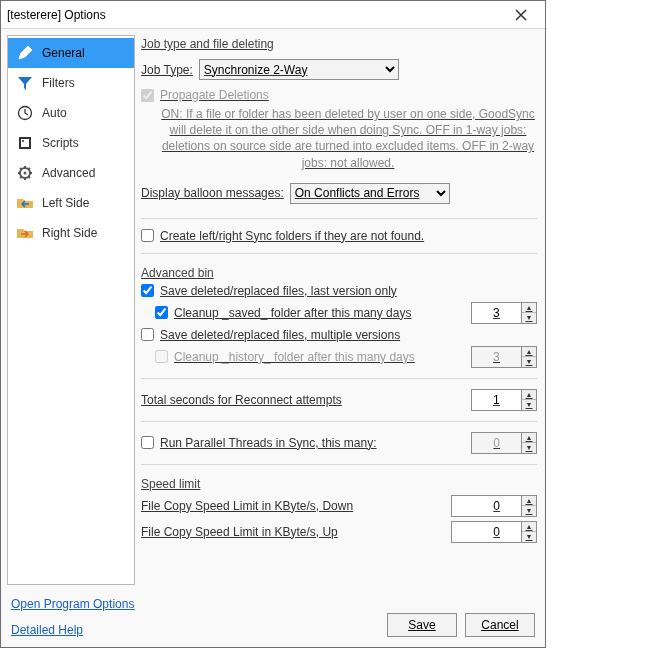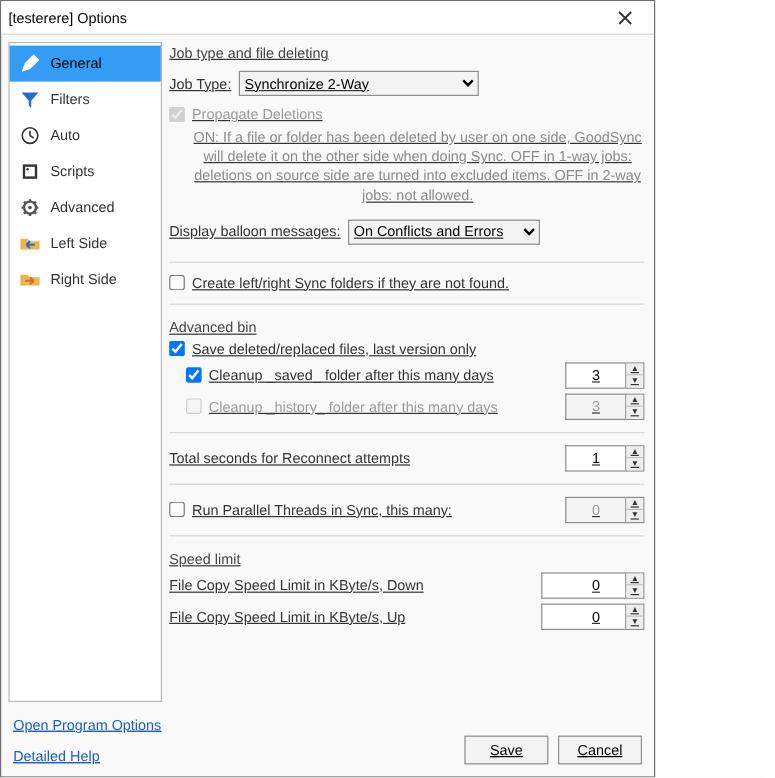--- a/index.html
+++ b/index.html
@@ -169,20 +169,24 @@
         </label>
         <span class="spin">
           <input type="text" value="30" style="">
           <span class="btns">
               <span class="btn">▲</span>
               <span class="btn">▼</span>
             </span>
         </span>
       </div>
 
+      <label class="checkbox">
+        <input type="checkbox" style="">
+        <span>Save deleted/replaced files, multiple versions</span>
+      </label>
 
       <div class="rowflex indent1">
         <label class="checkbox lbl disabled">
           <input type="checkbox" disabled="" style="">
           <span>Cleanup _history_ folder after this many days</span>
         </label>
         <span class="spin">
           <input type="text" disabled="" value="30" style="">
           <span class="btns">
               <span class="btn">▲</span>

